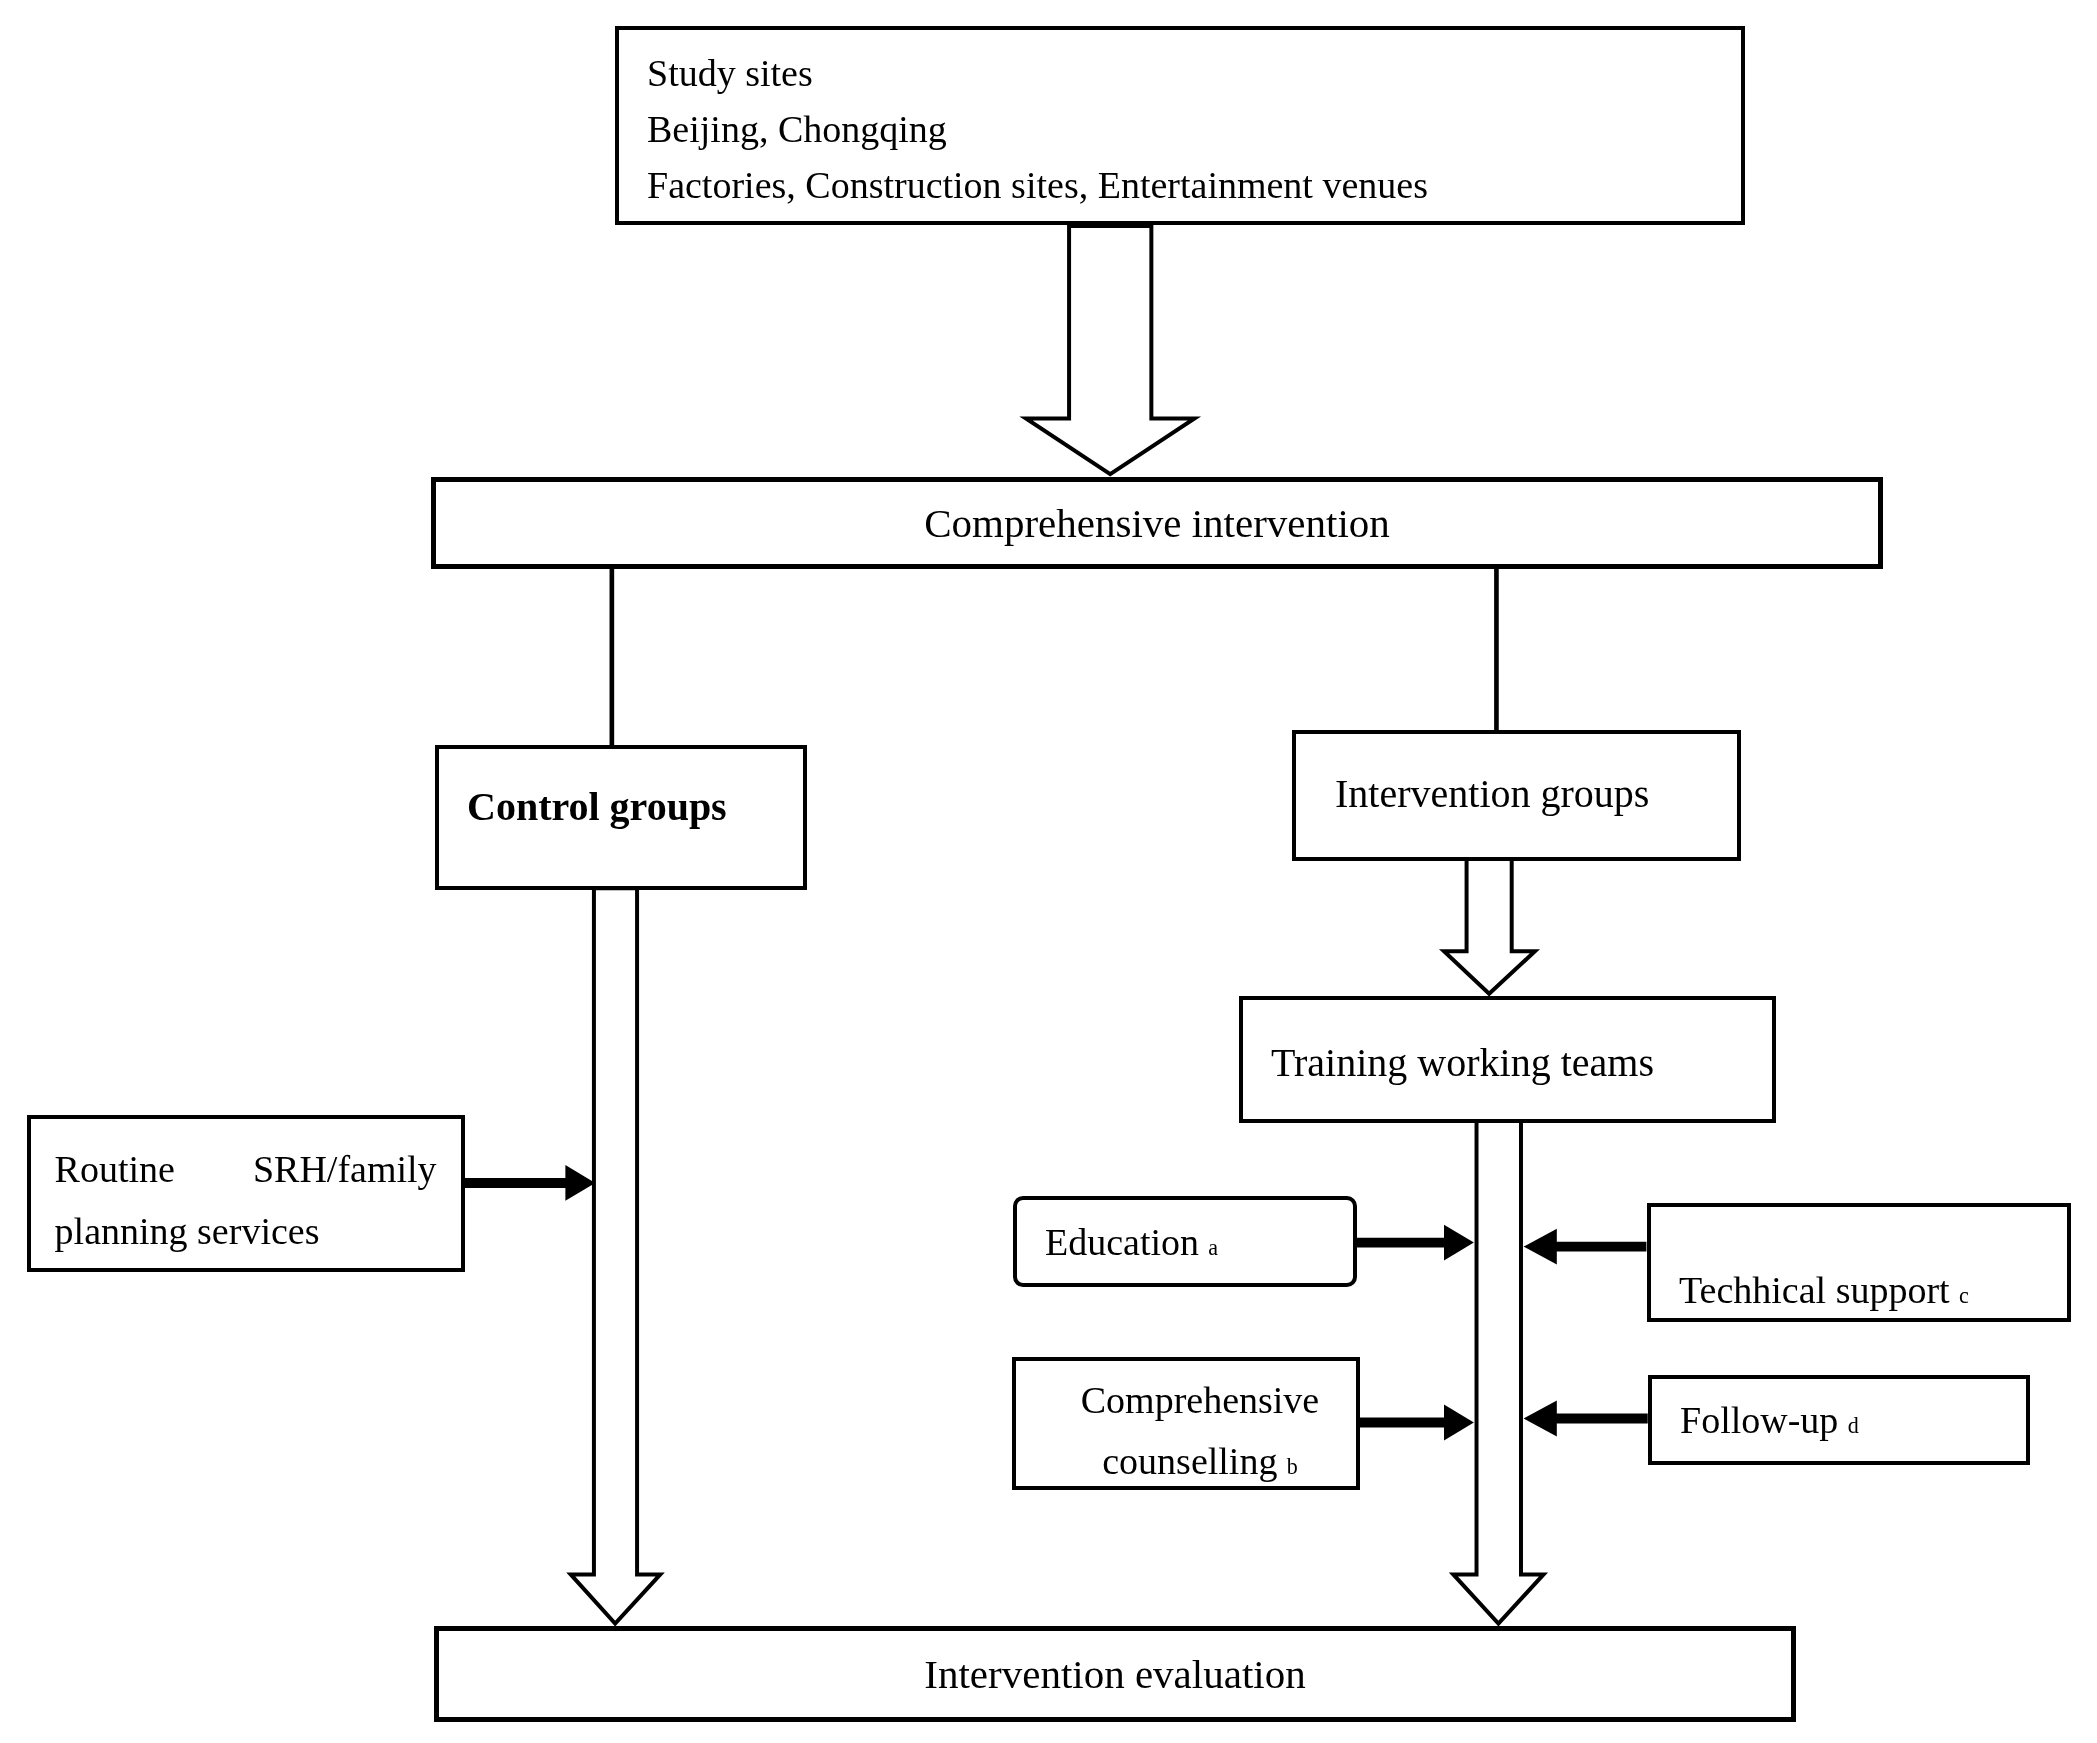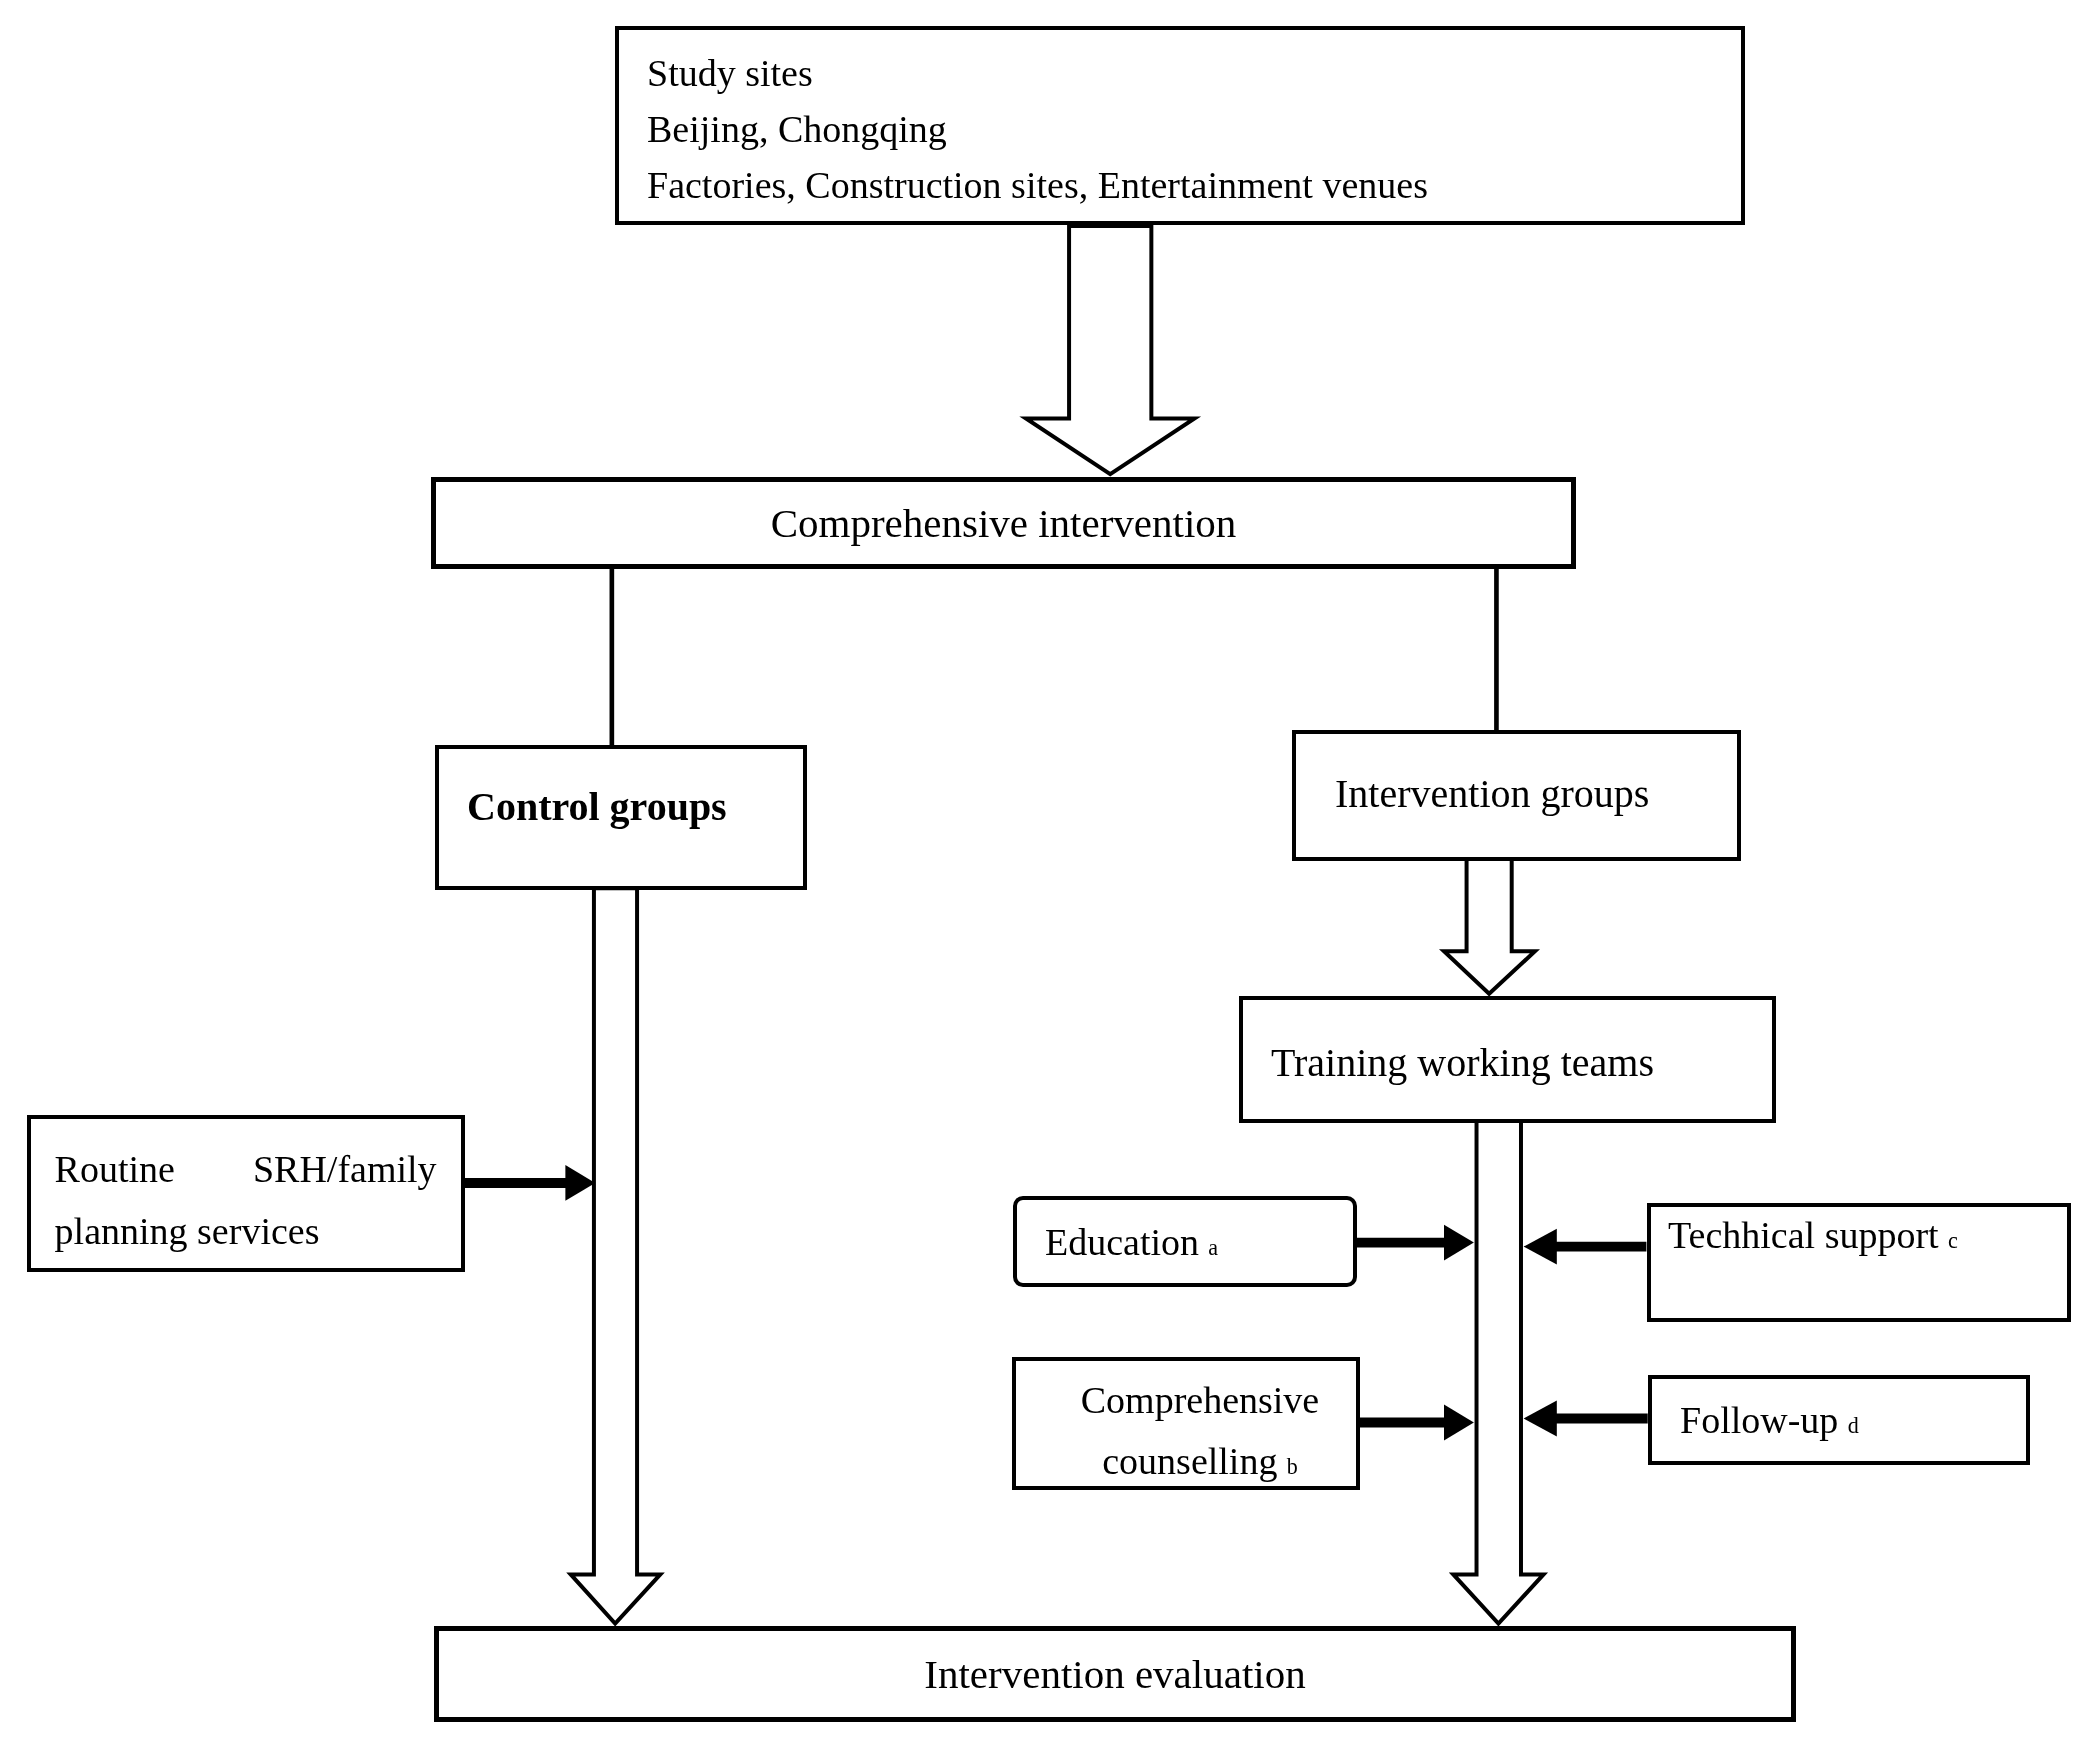--- a/index.html
+++ b/index.html
@@ -39,21 +39,21 @@
     justify-content: center;
     font-size: 41px;
   }
   .study-sites {
     left: 615px; top: 26px; width: 1130px; height: 199px;
     padding: 14.6px 20px 0 28px;
     font-size: 38px;
     line-height: 56px;
   }
   .comp-intervention {
-    left: 431px; top: 477px; width: 1145px; height: 92px;
+    left: 431px; top: 477px; width: 1452px; height: 92px;
   }
   .control-groups {
     left: 435px; top: 745px; width: 372px; height: 145px;
     padding: 30px 0 0 28px;
     font-weight: bold;
   }
   .intervention-groups {
     left: 1292px; top: 730px; width: 449px; height: 131px;
     padding: 32px 0 0 39px;
   }
@@ -73,22 +73,22 @@
   }
   .education {
     left: 1013px; top: 1196px; width: 344px; height: 91px;
     display: flex; align-items: center;
     padding-left: 28px;
     font-size: 38px;
     border-radius: 10px;
   }
   .technical-support {
     left: 1647px; top: 1203px; width: 424px; height: 119px;
-    display: flex; align-items: flex-start;
-    padding-left: 17px;
+    display: flex; align-items: flex-end;
+    padding-left: 28px;
     font-size: 38px;
   }
   .counselling {
     left: 1012px; top: 1357px; width: 348px; height: 133px;
     padding: 9.3px 0 0 28px;
     font-size: 38px;
     line-height: 61px;
     text-align: center;
   }
   .follow-up {

